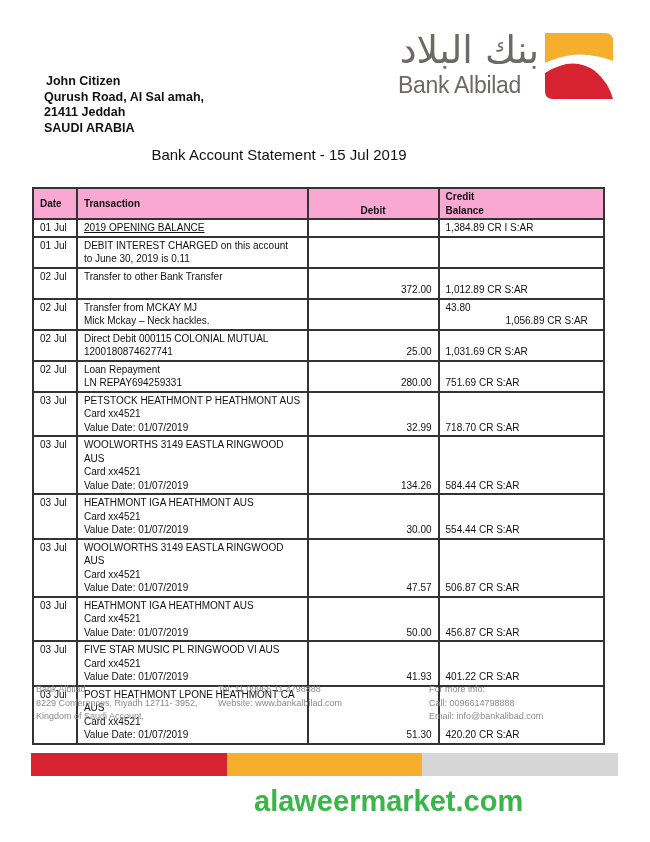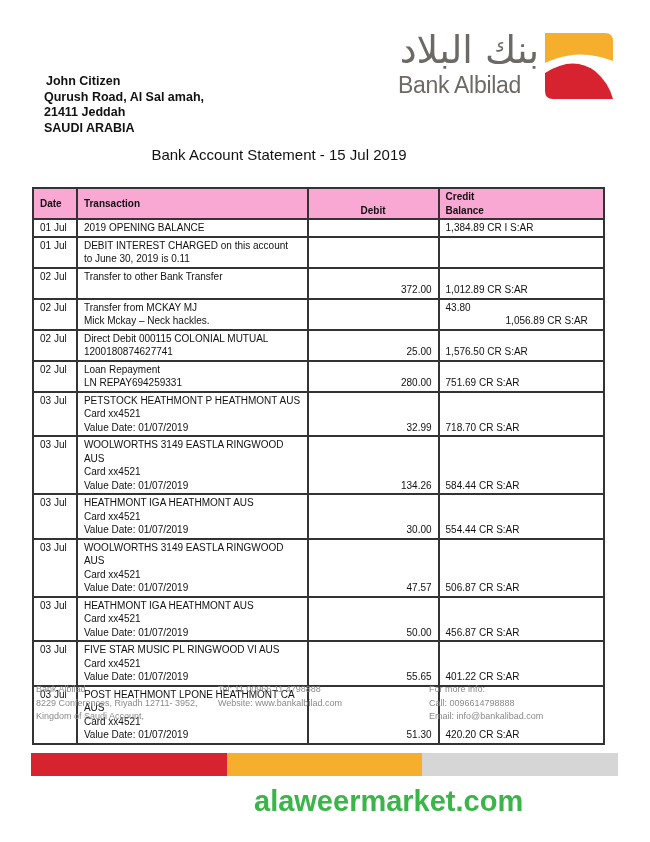--- a/index.html
+++ b/index.html
@@ -60,21 +60,21 @@
         <div class="credit-inner">
           <span>Credit</span>
           <span class="balance" style="text-align:center">Balance</span>
         </div>
       </th>
     </tr>
   </thead>
   <tbody id="rows">
       <tr>
         <td class="c-date" style="vertical-align: top;">01 Jul</td>
-        <td class="c-tx" style="vertical-align: top;">
+        <td class="c-tx" style="vertical-align: top; text-decoration: underline;">
           <div>2019 OPENING BALANCE</div>
         </td>
         <td class="c-debit" style="vertical-align: top;"></td>
         <td class="c-credit" style="vertical-align: top;">
           <div class="credit-inner">
             <span class="credit-amt"></span>
             <span class="balance">1,384.89 CR I S:AR</span>
           </div>
         </td>
       </tr>
@@ -123,21 +123,21 @@
       <tr>
         <td class="c-date">02 Jul</td>
         <td class="c-tx">
           <div>Direct Debit 000115 COLONIAL MUTUAL</div>
           <div>1200180874627741</div>
         </td>
         <td class="c-debit">25.00</td>
         <td class="c-credit">
           <div class="credit-inner">
             <span class="credit-amt"></span>
-            <span class="balance">1,576.50 CR S:AR</span>
+            <span class="balance">1,031.69 CR S:AR</span>
           </div>
         </td>
       </tr>
       <tr>
         <td class="c-date">02 Jul</td>
         <td class="c-tx">
           <div>Loan Repayment</div>
           <div>LN REPAY694259331</div>
         </td>
         <td class="c-debit">280.00</td>
@@ -223,21 +223,21 @@
           </div>
         </td>
       </tr>
       <tr>
         <td class="c-date">03 Jul</td>
         <td class="c-tx">
           <div>FIVE STAR MUSIC PL RINGWOOD VI AUS</div>
           <div>Card xx4521</div>
           <div>Value Date: 01/07/2019</div>
         </td>
-        <td class="c-debit">55.65</td>
+        <td class="c-debit">41.93</td>
         <td class="c-credit">
           <div class="credit-inner">
             <span class="credit-amt"></span>
             <span class="balance">401.22 CR S:AR</span>
           </div>
         </td>
       </tr>
       <tr>
         <td class="c-date">03 Jul</td>
         <td class="c-tx">

